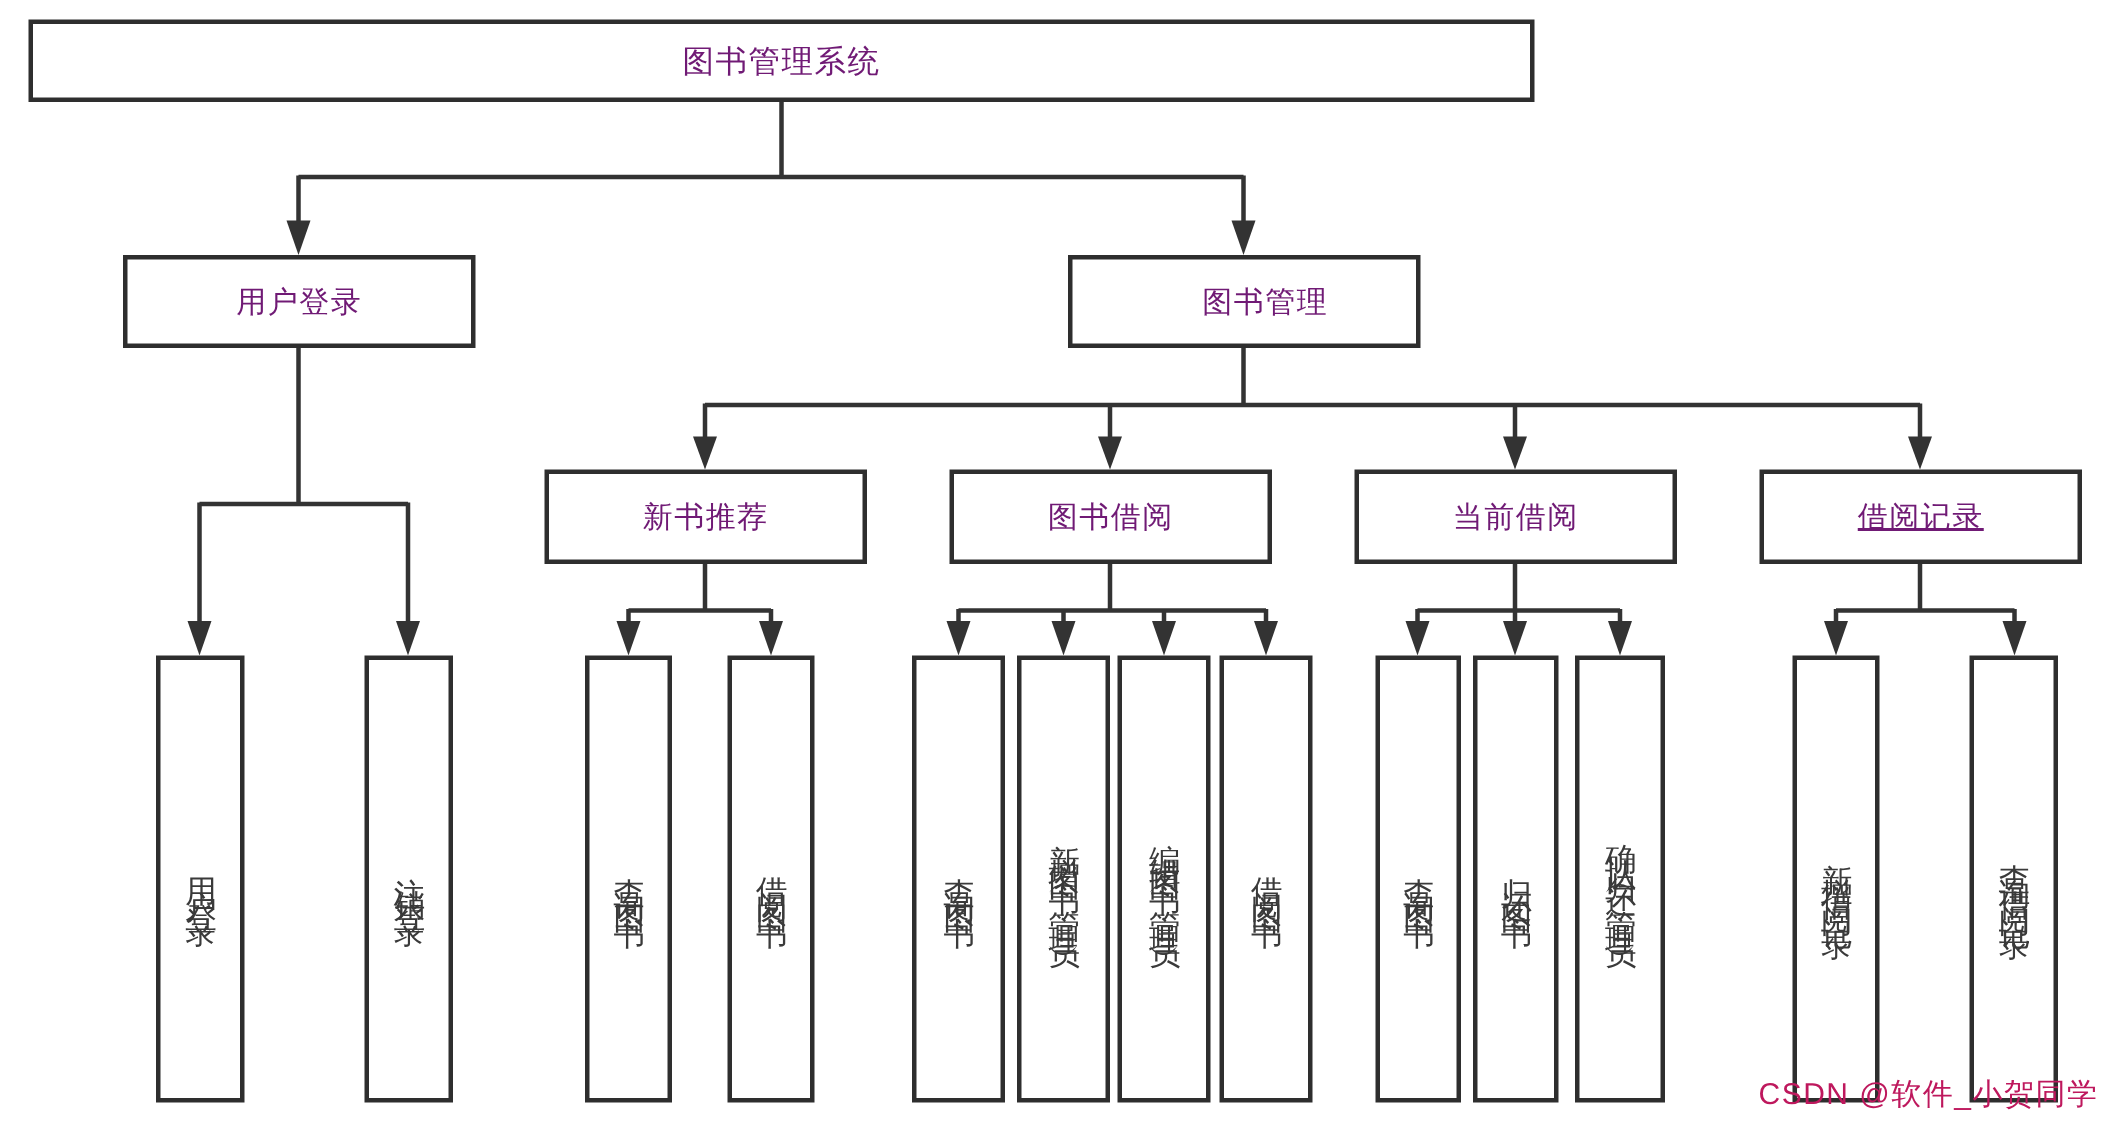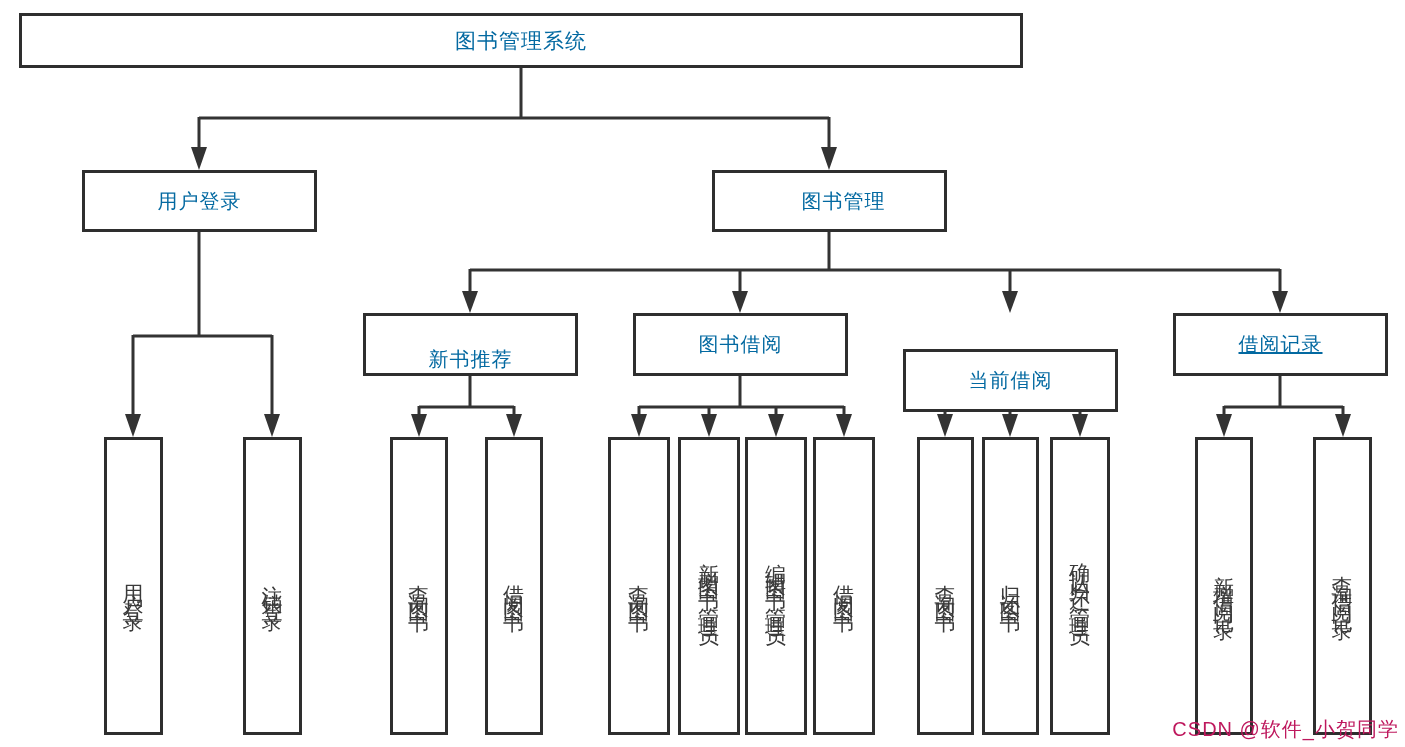--- a/index.html
+++ b/index.html
@@ -18,34 +18,34 @@
     pointer-events: none;
   }
   .hbox {
     position: absolute;
     box-sizing: border-box;
     border: 3px solid #2e2e2e;
     background: #ffffff;
     display: flex;
     align-items: center;
     justify-content: center;
-    color: #0369a1;
+    color: #701a75;
     font-size: 20px;
     letter-spacing: 1px;
     white-space: nowrap;
     z-index: 2;
   }
   .root-box   { left: 19px;  top: 13px;  width: 1004px; height: 55px; font-size: 21px; }
   .l2         { top: 170px; height: 62px; }
   .l2.user    { left: 82px;  width: 235px; }
   .l2.book    { left: 712px; width: 235px; padding-left: 28px; }
   .l3         { top: 313px; height: 63px; width: 215px; }
-  .l3.g2      { left: 363px; align-items: flex-end; }
+  .l3.g2      { left: 363px; }
   .l3.g3      { left: 633px; }
-  .l3.g4      { left: 903px; margin-top: 36px; }
+  .l3.g4      { left: 903px; }
   .l3.g5      { left: 1173px; text-decoration: underline; }
   .leaf {
     position: absolute;
     box-sizing: border-box;
     top: 437px;
     height: 298px;
     border: 3px solid #2e2e2e;
     background: #ffffff;
     display: flex;
     align-items: center;

